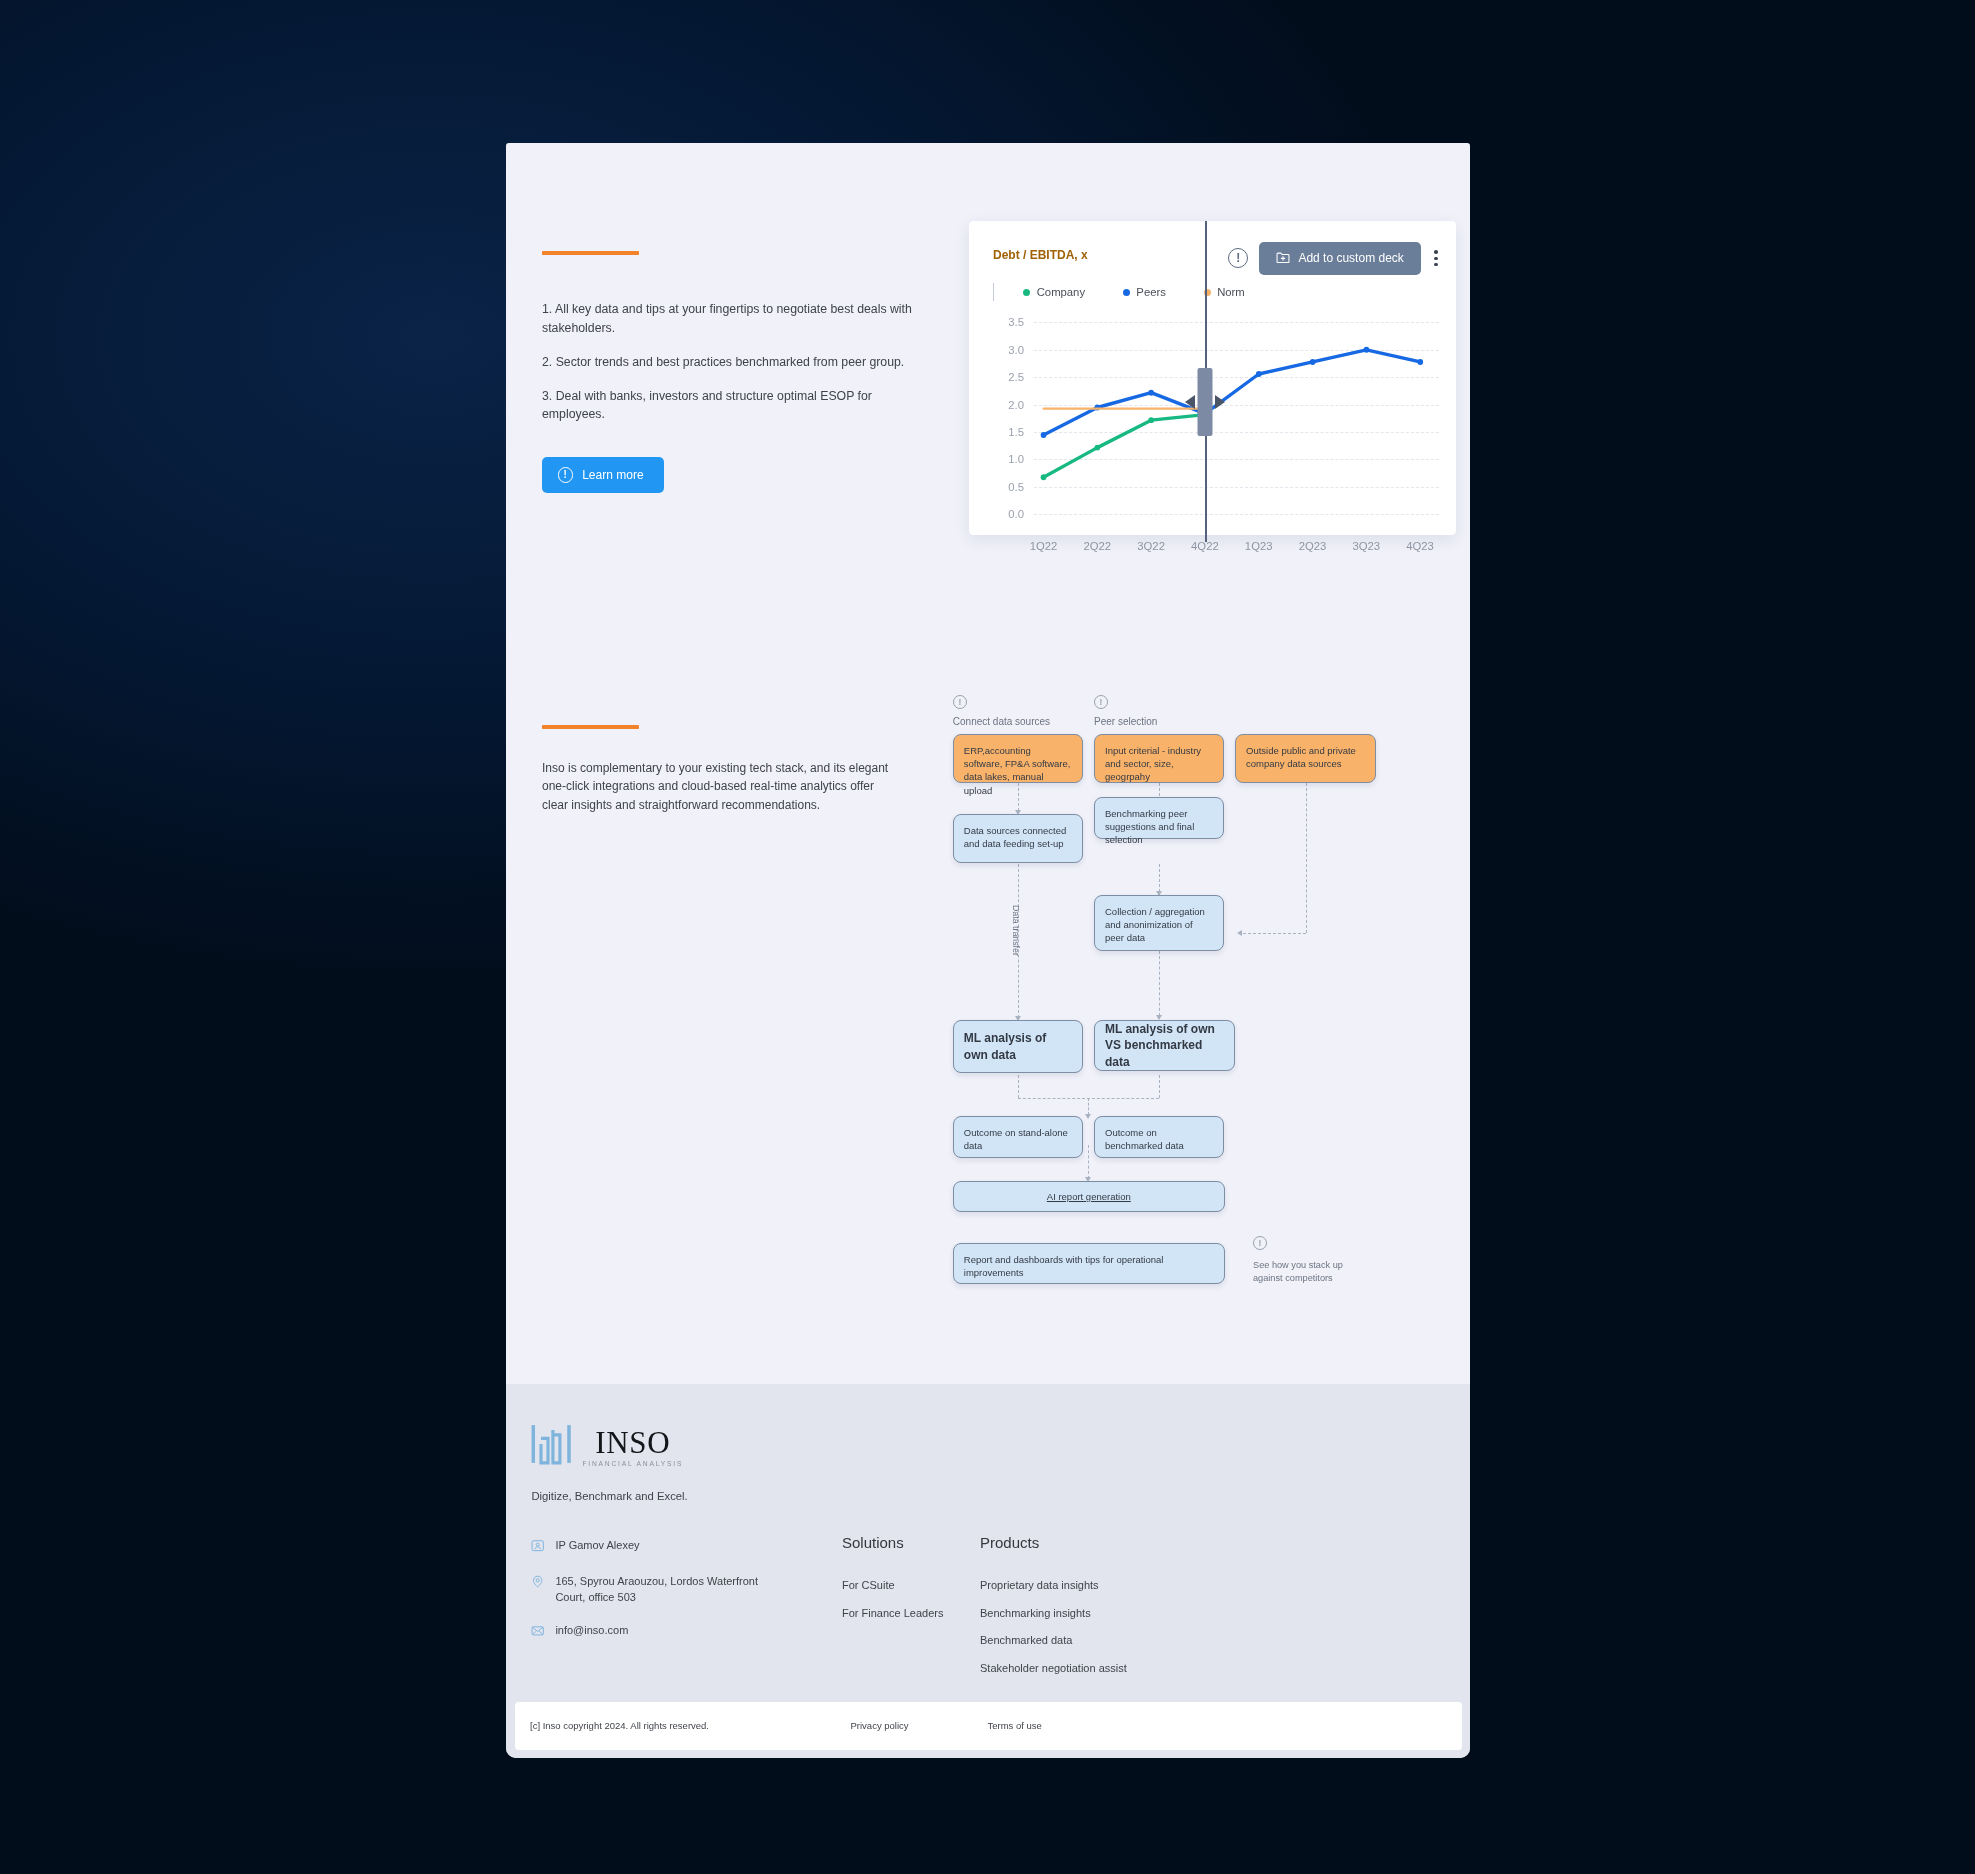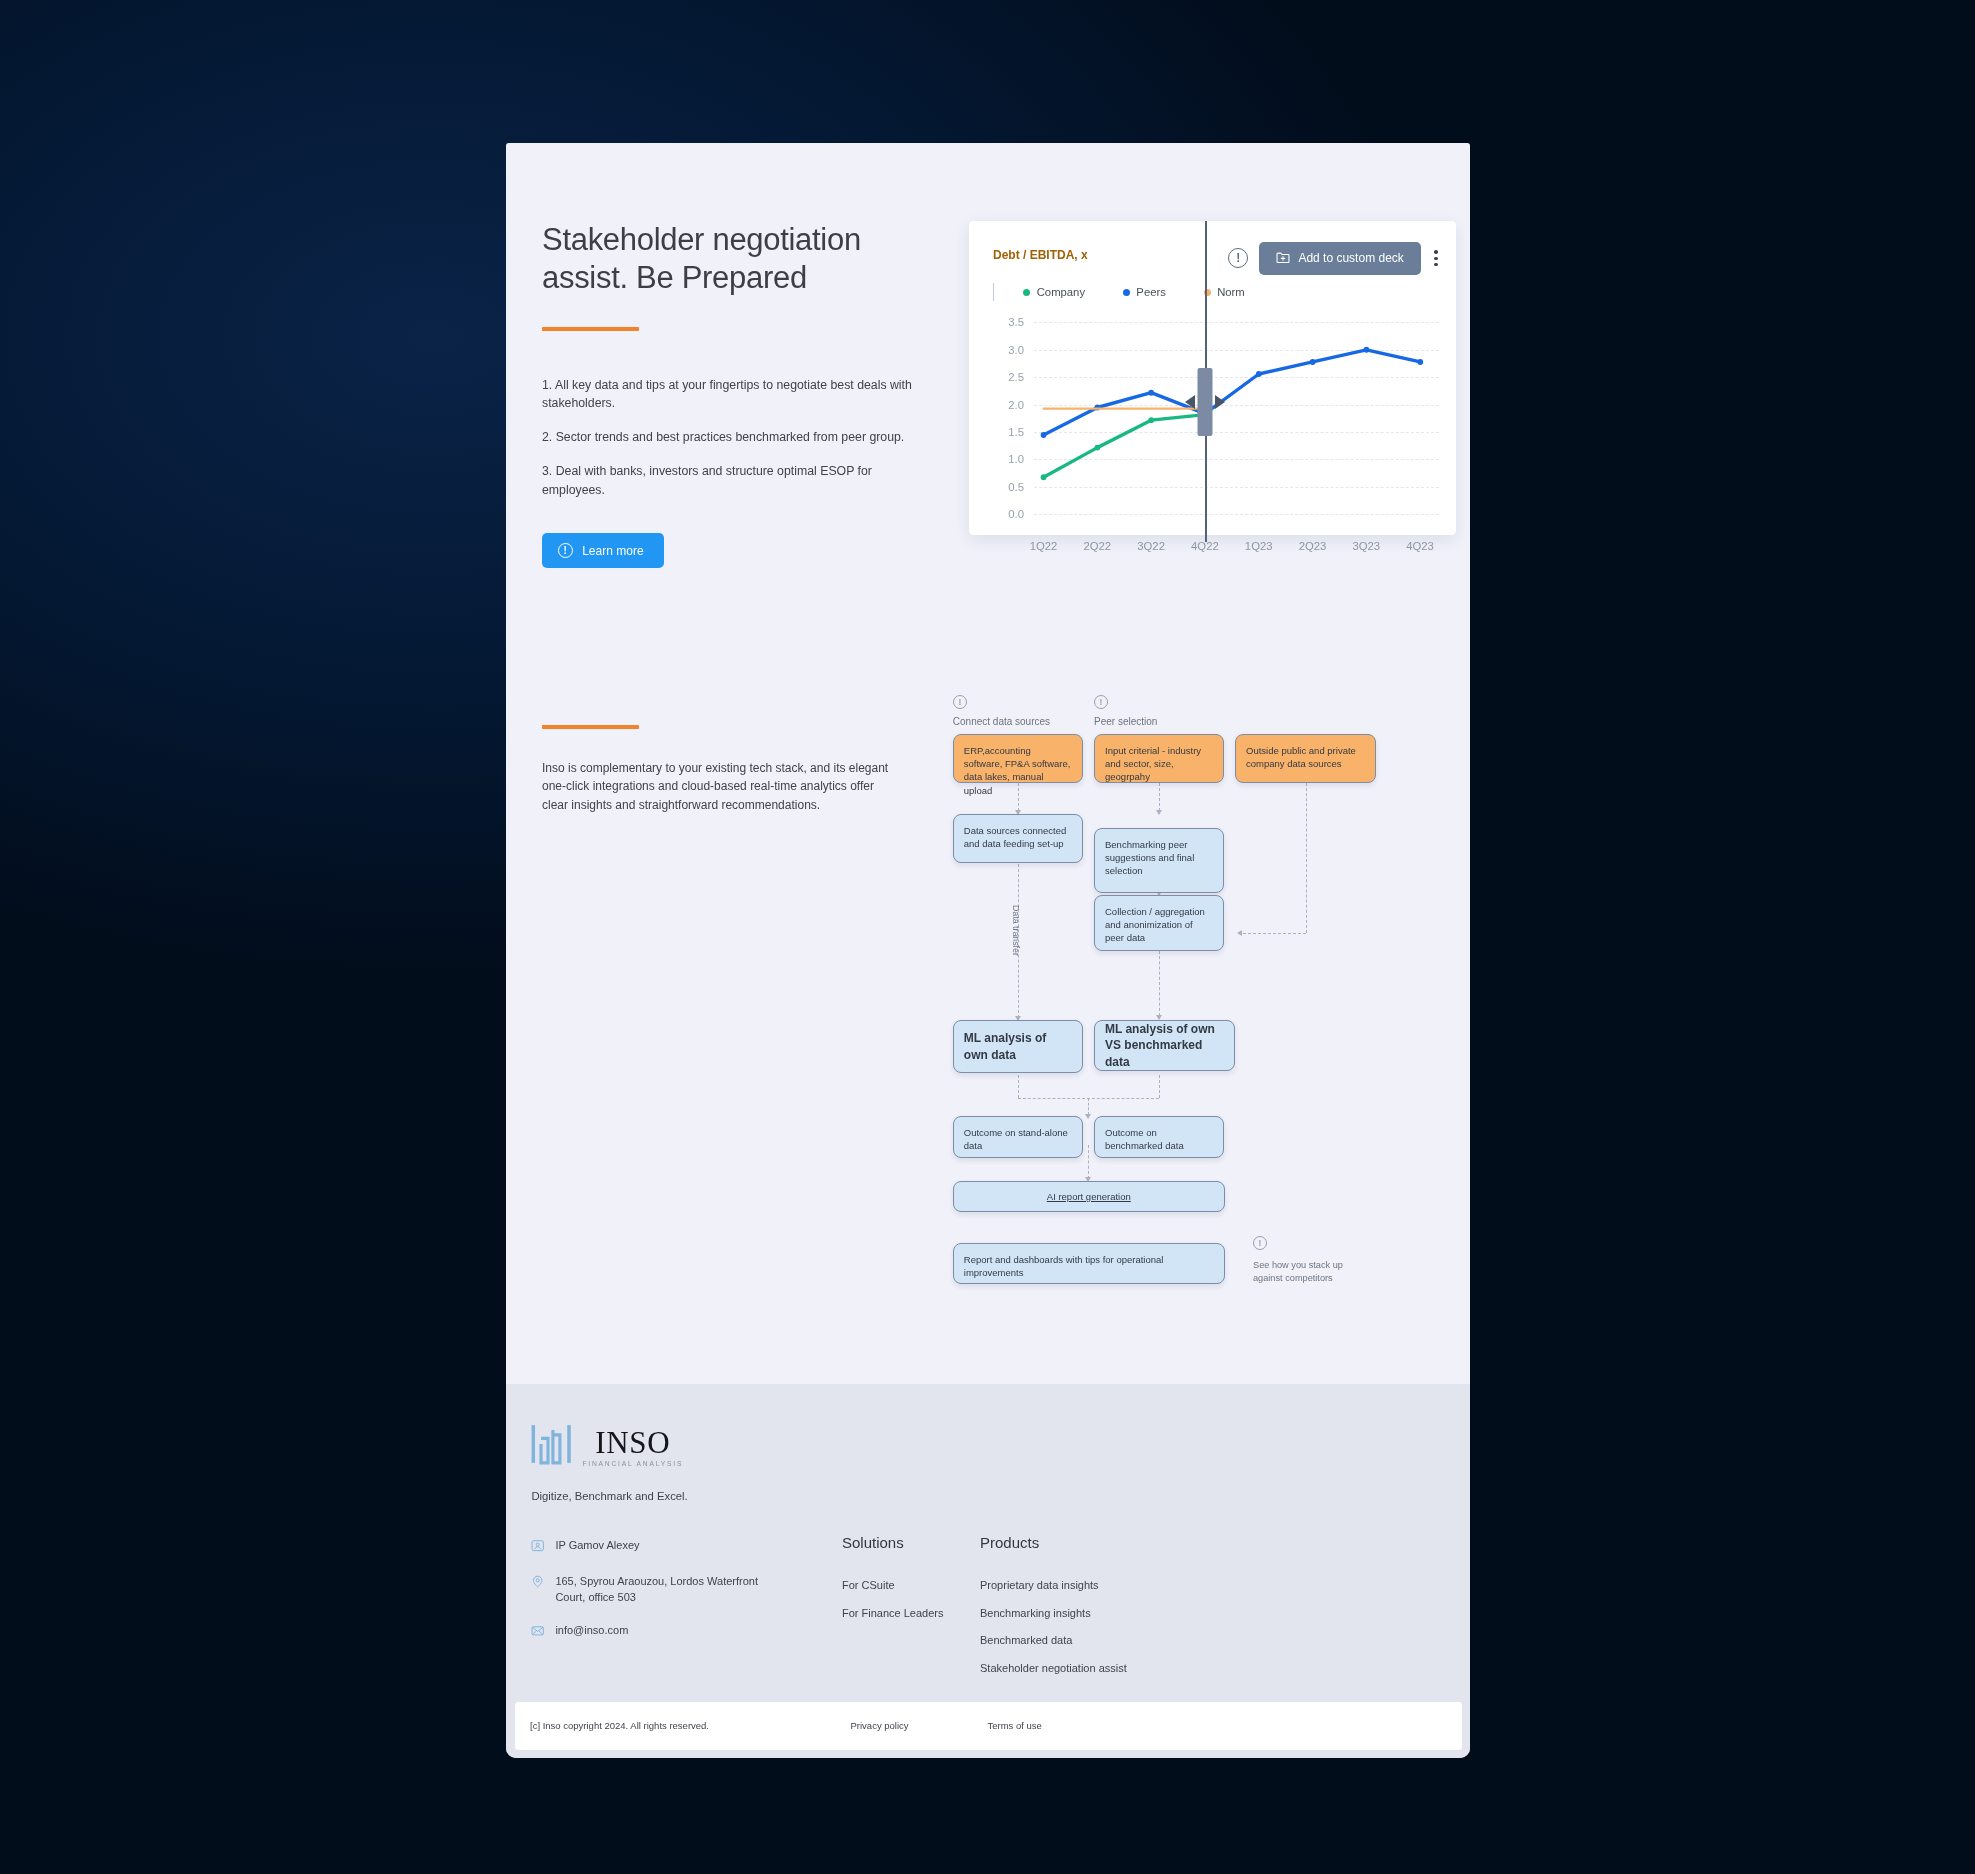--- a/index.html
+++ b/index.html
@@ -207,21 +207,20 @@
   .copybar .lk1 { position: absolute; left: 336px; font-size: 9.5px; color: #40444b; text-decoration: none; }
   .copybar .lk2 { position: absolute; left: 473px; font-size: 9.5px; color: #40444b; text-decoration: none; }
 </style>
 </head>
 <body>
 
 <div id="page">
 
   <section class="sec1">
     <div class="copy-col">
-      <h1 class="headline">Stakeholder negotiation assist. Be Prepared</h1>
       <div class="rule"></div>
       <div class="bullets">
         <p>1. All key data and tips at your fingertips to negotiate best deals with stakeholders.</p>
         <p>2. Sector trends and best practices benchmarked from peer group.</p>
         <p>3. Deal with banks, investors and structure optimal ESOP for employees.</p>
       </div>
       <button class="btn-learn">
         <span class="ico-excl">!</span>
         <span>Learn more</span>
       </button>
@@ -358,21 +357,21 @@
       <div class="vline" style="left:138px; top:419px; height:17px;"></div>
       <div class="arrdn" style="left:138px; top:435px;"></div>
       <div class="vline" style="left:138px; top:466px; height:34px;"></div>
       <div class="arrdn" style="left:138px; top:498px;"></div>
 
       <div class="flow-node n-orange" style="left:2.8px; top:55px; width:130px; height:49px;">ERP,accounting software, FP&amp;A software, data lakes, manual upload</div>
       <div class="flow-node n-orange" style="left:144px; top:55px; width:130px; height:49px;">Input criterial - industry and sector, size, geogrpahy</div>
       <div class="flow-node n-orange" style="left:285px; top:55px; width:141px; height:49px;">Outside public and private company data sources</div>
 
       <div class="flow-node n-blue" style="left:2.8px; top:135px; width:130px; height:49px;">Data sources connected and data feeding set-up</div>
-      <div class="flow-node n-blue" style="left:144px; top:149px; width:130px; height:65px;">Benchmarking peer suggestions and final selection</div>
+      <div class="flow-node n-blue" style="left:144px; top:118px; width:130px; height:42px;">Benchmarking peer suggestions and final selection</div>
 
       <div class="flow-node n-blue" style="left:144px; top:216px; width:130px; height:56px;">Collection / aggregation and anonimization of peer data</div>
 
       <div class="flow-node n-blue n-bold" style="left:2.8px; top:341px; width:130px; height:53px; display:flex; align-items:center;">ML analysis of own data</div>
       <div class="flow-node n-blue n-bold" style="left:144px; top:341px; width:141px; height:51px; display:flex; align-items:center;">ML analysis of own VS benchmarked data</div>
 
       <div class="flow-node n-blue" style="left:2.8px; top:437px; width:130px; height:42px;">Outcome on stand-alone data</div>
       <div class="flow-node n-blue" style="left:144px; top:437px; width:130px; height:42px;">Outcome on benchmarked data</div>
 
       <div class="flow-node n-blue" style="left:2.8px; top:502px; width:272px; height:31px; display:flex; align-items:center; justify-content:center;text-decoration:underline;">AI report generation</div>

